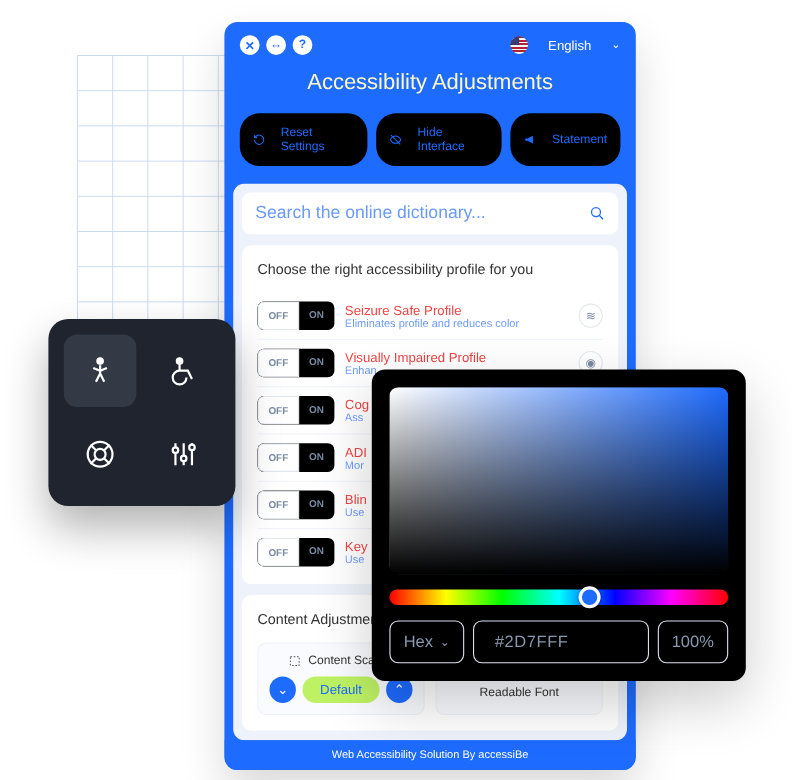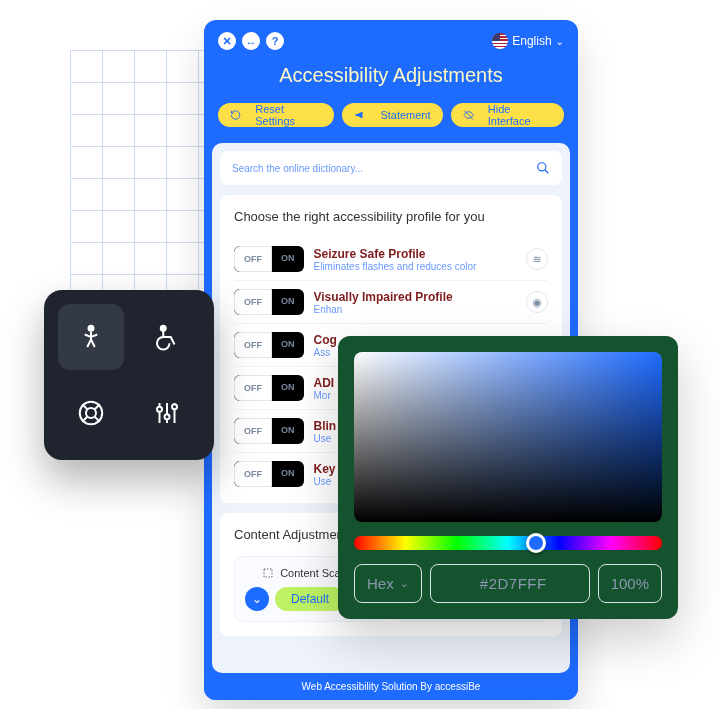--- a/index.html
+++ b/index.html
@@ -20,53 +20,53 @@
     display: flex; flex-direction: column; overflow: hidden;
   }
   .panel-top {
     padding: 12px 14px 4px; display: flex; align-items: center; justify-content: space-between;
   }
   .topicons { display: flex; gap: 6px; }
   .topicon {
     width: 18px; height: 18px; border-radius: 50%; background: #fff; color: #1e6bff;
     display: flex; align-items: center; justify-content: center; font-size: 11px; font-weight: bold;
   }
-  .lang { color: #fff; font-size: 12px; display: flex; align-items: center; gap: 4px; }
+  .lang { color: #fff; font-size: 12px; display: flex; align-items: center; gap: 18px; }
   .flag {
     width: 16px; height: 16px; border-radius: 50%; background:
       linear-gradient(#b22234 0 10%, #fff 10% 20%, #b22234 20% 30%, #fff 30% 40%, #b22234 40% 50%, #fff 50% 60%, #b22234 60% 70%, #fff 70% 80%, #b22234 80% 90%, #fff 90% 100%);
     position: relative;
   }
   .flag::before { content:""; position:absolute; left:0; top:0; width:8px; height:8px; background:#3c3b6e; border-top-left-radius:8px;}
   .chev { font-size: 10px; }
 
   .panel h1 { color: #fef9c3; text-align: center; font-size: 20px; font-weight: 500; margin: 10px 0 16px; }
 
   .pills { display: flex; gap: 8px; justify-content: center; padding: 0 14px 16px; }
-  .pill { background: #fde047; color: #1e6bff; border-radius: 18px; padding: 0 12px; font-size: 11px; display: flex; align-items: center; gap: 14px; font-weight: 500; }
+  .pill { background: #000000; color: #1e6bff; border-radius: 18px; padding: 12px 12px; font-size: 11px; display: flex; align-items: center; gap: 14px; font-weight: 500; }
   .pill svg { width: 12px; height: 12px; }
 
   .content-area { background: #eef3fb; flex: 1; border-radius: 10px; margin: 0 8px 0; padding: 8px; overflow: hidden; display:flex; flex-direction:column; gap:10px;}
 
   .search-box { background: #fff; border-radius: 8px; display: flex; align-items: center; padding: 10px 12px; }
-  .search-box input { border: none; outline: none; flex: 1; font-size: 10px; color: #14532d; }
+  .search-box input { border: none; outline: none; flex: 1; font-size: 16px; color: #14532d; }
   .search-box input::placeholder { color: #6a99ff; }
   .search-icon { width: 14px; height: 14px; color: #1e6bff; }
 
   .section { background: #fff; border-radius: 8px; padding: 14px 14px 8px; }
   .section-title { font-size: 13px; color: #333; margin-bottom: 14px; }
 
   .profile-row { display: flex; align-items: center; gap: 10px; padding: 8px 0; border-bottom: 1px solid #f0f3f8; }
   .profile-row:last-child { border-bottom: none; }
   .toggle { display: flex; background: #000000; border-radius: 6px; overflow: hidden; font-size: 9px; font-weight: bold; color: #7a8aa0; }
   .toggle span { padding: 7px 9px; }
   .toggle .off { background: #fff; border: 1px solid #e2e7ef; border-radius: 6px 0 0 6px; }
   .toggle .on { }
   .profile-text { flex: 1; min-width: 0; }
-  .profile-title { font-size: 12px; color: #7f1d1d; font-weight: 700; white-space: nowrap; overflow: hidden; text-overflow: ellipsis; }
+  .profile-title { font-size: 12px; color: #ef4444; font-weight: 400; white-space: nowrap; overflow: hidden; text-overflow: ellipsis; }
   .profile-sub { font-size: 10px; color: #6a99ff; white-space: nowrap; overflow: hidden; text-overflow: ellipsis; }
   .row-icon { width: 22px; height: 22px; border: 1px solid #e2e7ef; border-radius: 50%; display:flex; align-items:center; justify-content:center; color:#7a8aa0; font-size:11px;}
 
   .section2 { background:#fff; border-radius:8px; padding: 14px; }
   .section2-title { font-size:13px; color:#333; margin-bottom:14px;}
   .adjust-grid { display:flex; gap:10px;}
   .adjust-card { flex:1; background:#f9fbfe; border:1px solid #eef2f8; border-radius:8px; padding:10px; display:flex; flex-direction:column; align-items:center; gap:8px; font-size:11px; color:#333;}
   .adjust-head { display:flex; align-items:center; gap:6px; font-size:11px;}
   .adjust-head svg { width:12px; height:12px;}
   .scale-row { display:flex; gap:6px; align-items:center; }
@@ -83,37 +83,37 @@
     display: grid; grid-template-columns: 1fr 1fr; grid-template-rows: 1fr 1fr;
     padding: 14px; gap: 10px;
     box-shadow: 0 20px 40px rgba(0,0,0,.3);
   }
   .toolitem { display:flex; align-items:center; justify-content:center; color:#fff; border-radius:12px; }
   .toolitem.active { background:#333945; }
   .toolitem svg { width: 30px; height: 30px; stroke: #fff; fill: none; stroke-width: 1.6; }
 
   
   .picker {
-    position: absolute; left: 338px; top: 336px; width: 340px; background:#14532d; border-radius:12px;
+    position: absolute; left: 338px; top: 336px; width: 340px; background:#000000; border-radius:12px;
     box-shadow: 0 20px 50px rgba(0,0,0,.2); padding: 16px; z-index: 10;
   }
   .gradient {
     height: 170px; border-radius: 8px; position: relative; overflow:hidden;
     background: linear-gradient(to bottom, rgba(0,0,0,0), #000),
                 linear-gradient(to right, #fff, #1e6bff);
   }
   .hue {
     height: 14px; border-radius: 10px; margin: 14px 0;
     background: linear-gradient(to right, #ff0000, #ffff00, #00ff00, #00ffff, #0000ff, #ff00ff, #ff0000);
     position: relative;
   }
   .hue-thumb { position:absolute; top:-3px; left: 56%; width:20px; height:20px; border-radius:50%; background:#1e6bff; border:3px solid #fff; box-shadow:0 2px 4px rgba(0,0,0,.3);}
   .picker-row { display:flex; gap:8px; }
   .picker-field { border:1px solid #dbe2ee; border-radius:8px; padding:10px 12px; font-size:15px; color:#8a97ae; display:flex; align-items:center; gap:6px;}
-  .picker-field.grow { flex:1; justify-content:center; color:#8a97ae; letter-spacing:.5px;padding-left:19px;}
+  .picker-field.grow { flex:1; justify-content:flex-start; color:#8a97ae; letter-spacing:.5px;padding-left:19px;}
   .picker-sel { }
 </style>
 </head>
 <body>
 
 <div class="grid-bg"></div>
 
 <div class="panel">
 
   <div class="panel-top">
@@ -134,30 +134,30 @@
   <div class="pills">
     <div class="pill">
       <svg viewBox="0 0 24 24">
           <path fill="none" stroke="#1e6bff" stroke-width="2" d="M3 12a9 9 0 1 0 3-6.7L3 8"></path>
           <path fill="none" stroke="#1e6bff" stroke-width="2" d="M3 3v5h5"></path>
         </svg>
       <span>Reset Settings</span>
     </div>
     <div class="pill">
       <svg viewBox="0 0 24 24">
-          <path fill="#1e6bff" d="M3 10v4h4l10 5V5L7 10H3z"></path>
-        </svg>
-      <span>Statement</span>
-    </div>
-    <div class="pill">
-      <svg viewBox="0 0 24 24">
           <path fill="none" stroke="#1e6bff" stroke-width="2" d="M2 12s3.5-7 10-7 10 7 10 7-3.5 7-10 7S2 12 2 12z"></path>
           <line x1="3" y1="3" x2="21" y2="21" stroke="#1e6bff" stroke-width="2"></line>
         </svg>
       <span>Hide Interface</span>
+    </div>
+    <div class="pill">
+      <svg viewBox="0 0 24 24">
+          <path fill="#1e6bff" d="M3 10v4h4l10 5V5L7 10H3z"></path>
+        </svg>
+      <span>Statement</span>
     </div>
   </div>
 
   <div class="content-area">
 
     <div class="search-box">
       <input type="text" placeholder="Search the online dictionary..." style="">
       <svg class="search-icon" viewBox="0 0 24 24">
           <circle cx="10" cy="10" r="7" fill="none" stroke="currentColor" stroke-width="2"></circle>
           <line x1="15" y1="15" x2="21" y2="21" stroke="currentColor" stroke-width="2"></line>
@@ -167,21 +167,21 @@
     <div class="section">
       <div class="section-title">Choose the right accessibility profile for you</div>
 
       <div class="profile-row">
         <div class="toggle">
           <span class="off">OFF</span>
           <span class="on">ON</span>
         </div>
         <div class="profile-text">
           <div class="profile-title">Seizure Safe Profile</div>
-          <div class="profile-sub">Eliminates flashes and reduces color</div>
+          <div class="profile-sub">Eliminates profile and reduces color</div>
         </div>
         <div class="row-icon">≋</div>
       </div>
 
       <div class="profile-row">
         <div class="toggle">
           <span class="off">OFF</span>
           <span class="on">ON</span>
         </div>
         <div class="profile-text">

